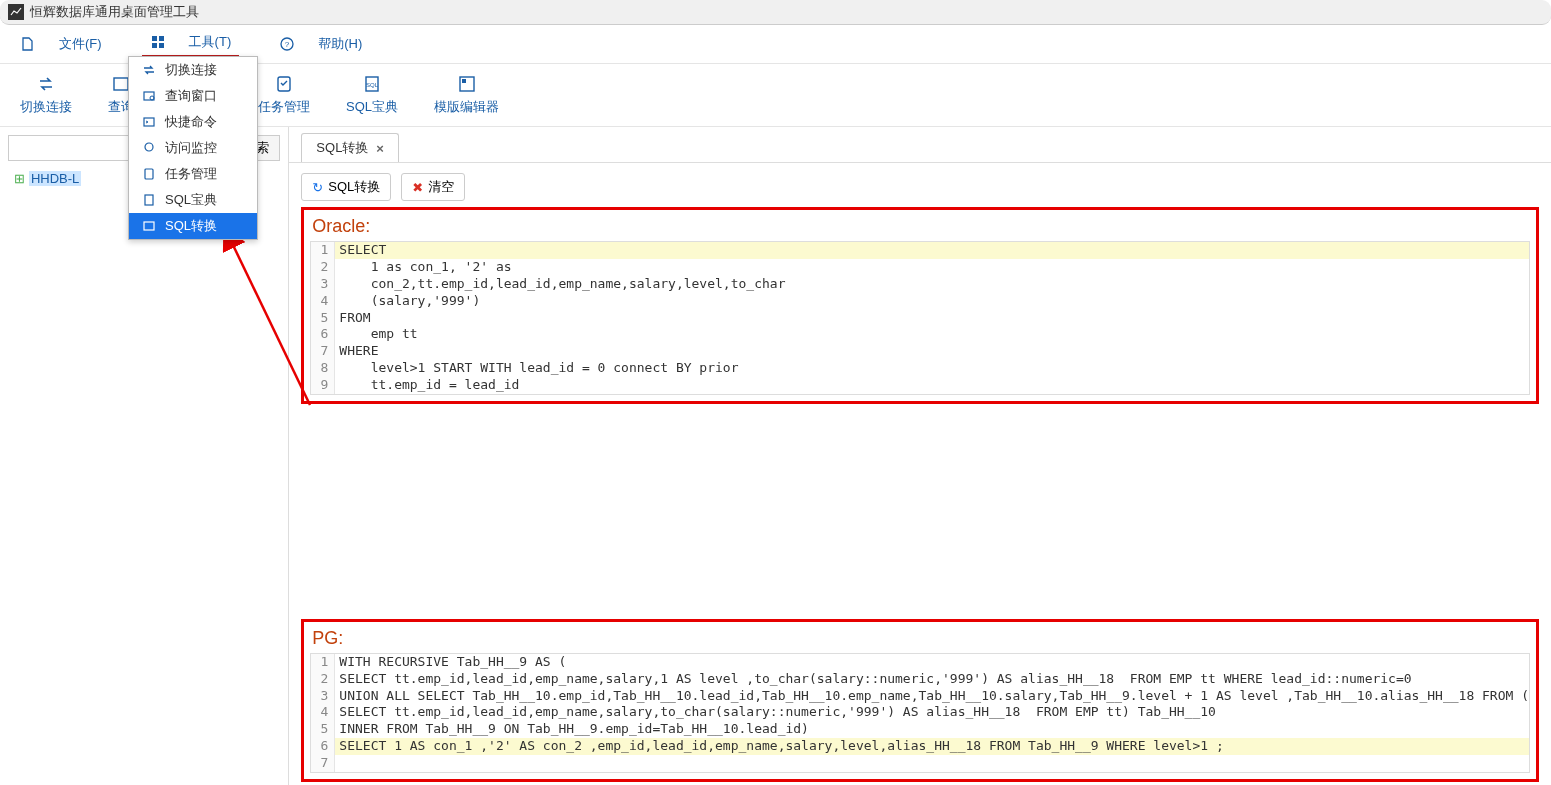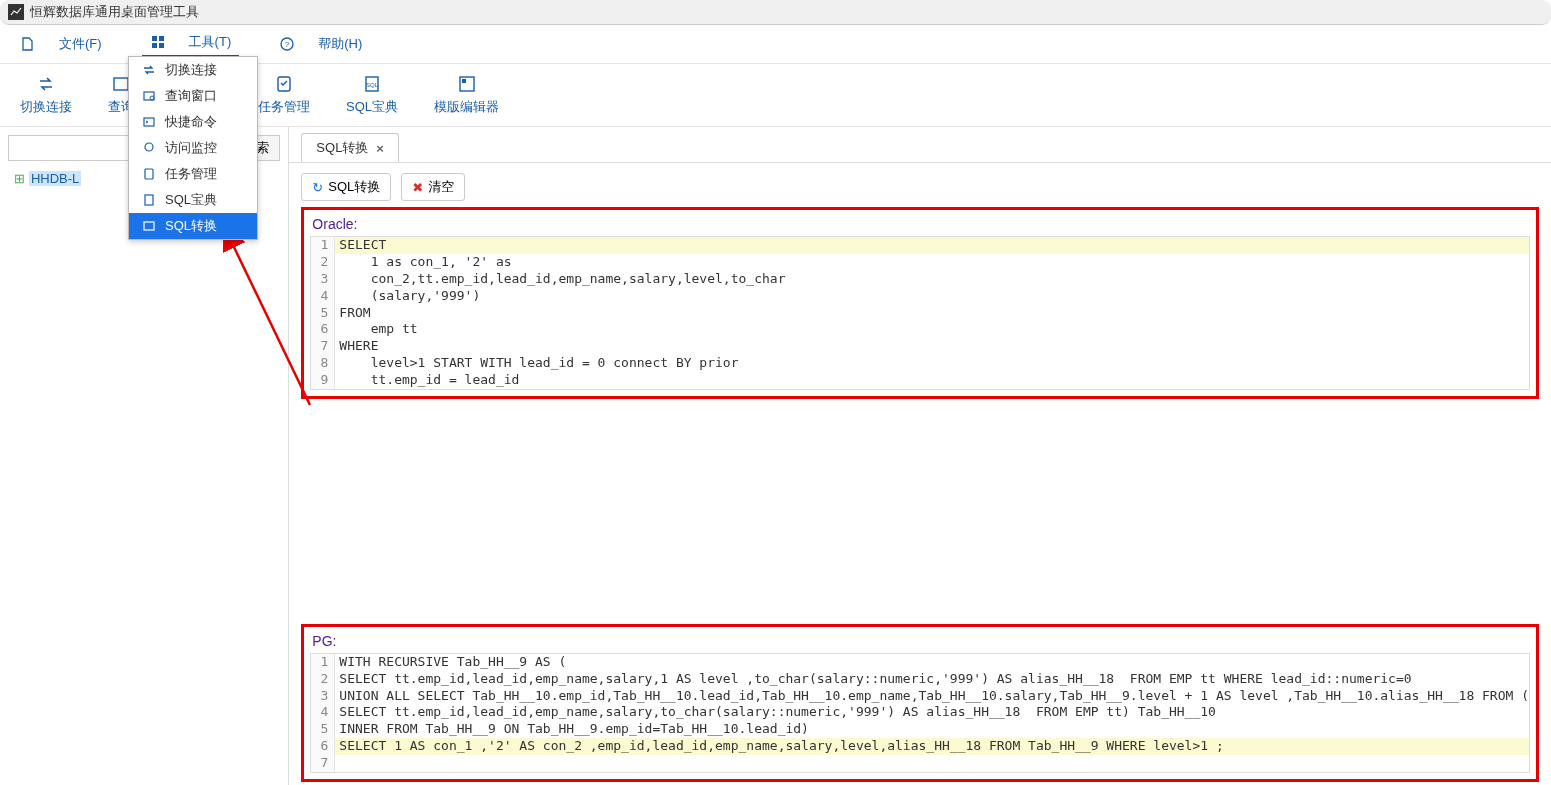--- a/index.html
+++ b/index.html
@@ -38,21 +38,21 @@
 .tab { border: 1px solid #ccc; border-bottom: none; padding: 5px 14px; background: #fff; display: flex; align-items: center; gap: 8px; cursor: pointer; border-radius: 3px 3px 0 0; }
 .tab-close { color: #666; cursor: pointer; font-weight: bold; }
 
 .action-row { padding: 10px 12px 4px; display: flex; gap: 10px; }
 .action-btn { border: 1px solid #ccc; padding: 4px 10px; background: #fff; cursor: pointer; display: flex; align-items: center; gap: 5px; font-size: 13px; border-radius: 3px; }
 .action-btn .ico { color: #1a73e8; }
 .action-btn .ico-red { color: #d93025; }
 
 .panel { margin: 2px 12px 10px; }
 .panel.boxed { border: 3px solid #e60000; padding: 4px 6px 6px; }
-.panel-label { font-size: 14px; color: #4c1d95; margin: 2px 0 4px 2px; }
+.panel-label { font-size: 18px; color: #c2410c; margin: 2px 0 4px 2px; }
 .code { font-family: Consolas, monospace; font-size: 13px; line-height: 1.3; border: 1px solid #ddd; }
 .code-line { display: flex; }
 .code-line.hl { background: #fcfad0; }
 .lineno { width: 24px; text-align: right; color: #888; padding-right: 6px; border-right: 1px solid #e5e5e5; user-select: none; background: #fafafa; }
 .linetext { padding-left: 4px; white-space: pre; flex: 1; }
 
 svg { display: block; }
 </style>
 </head>
 <body>

